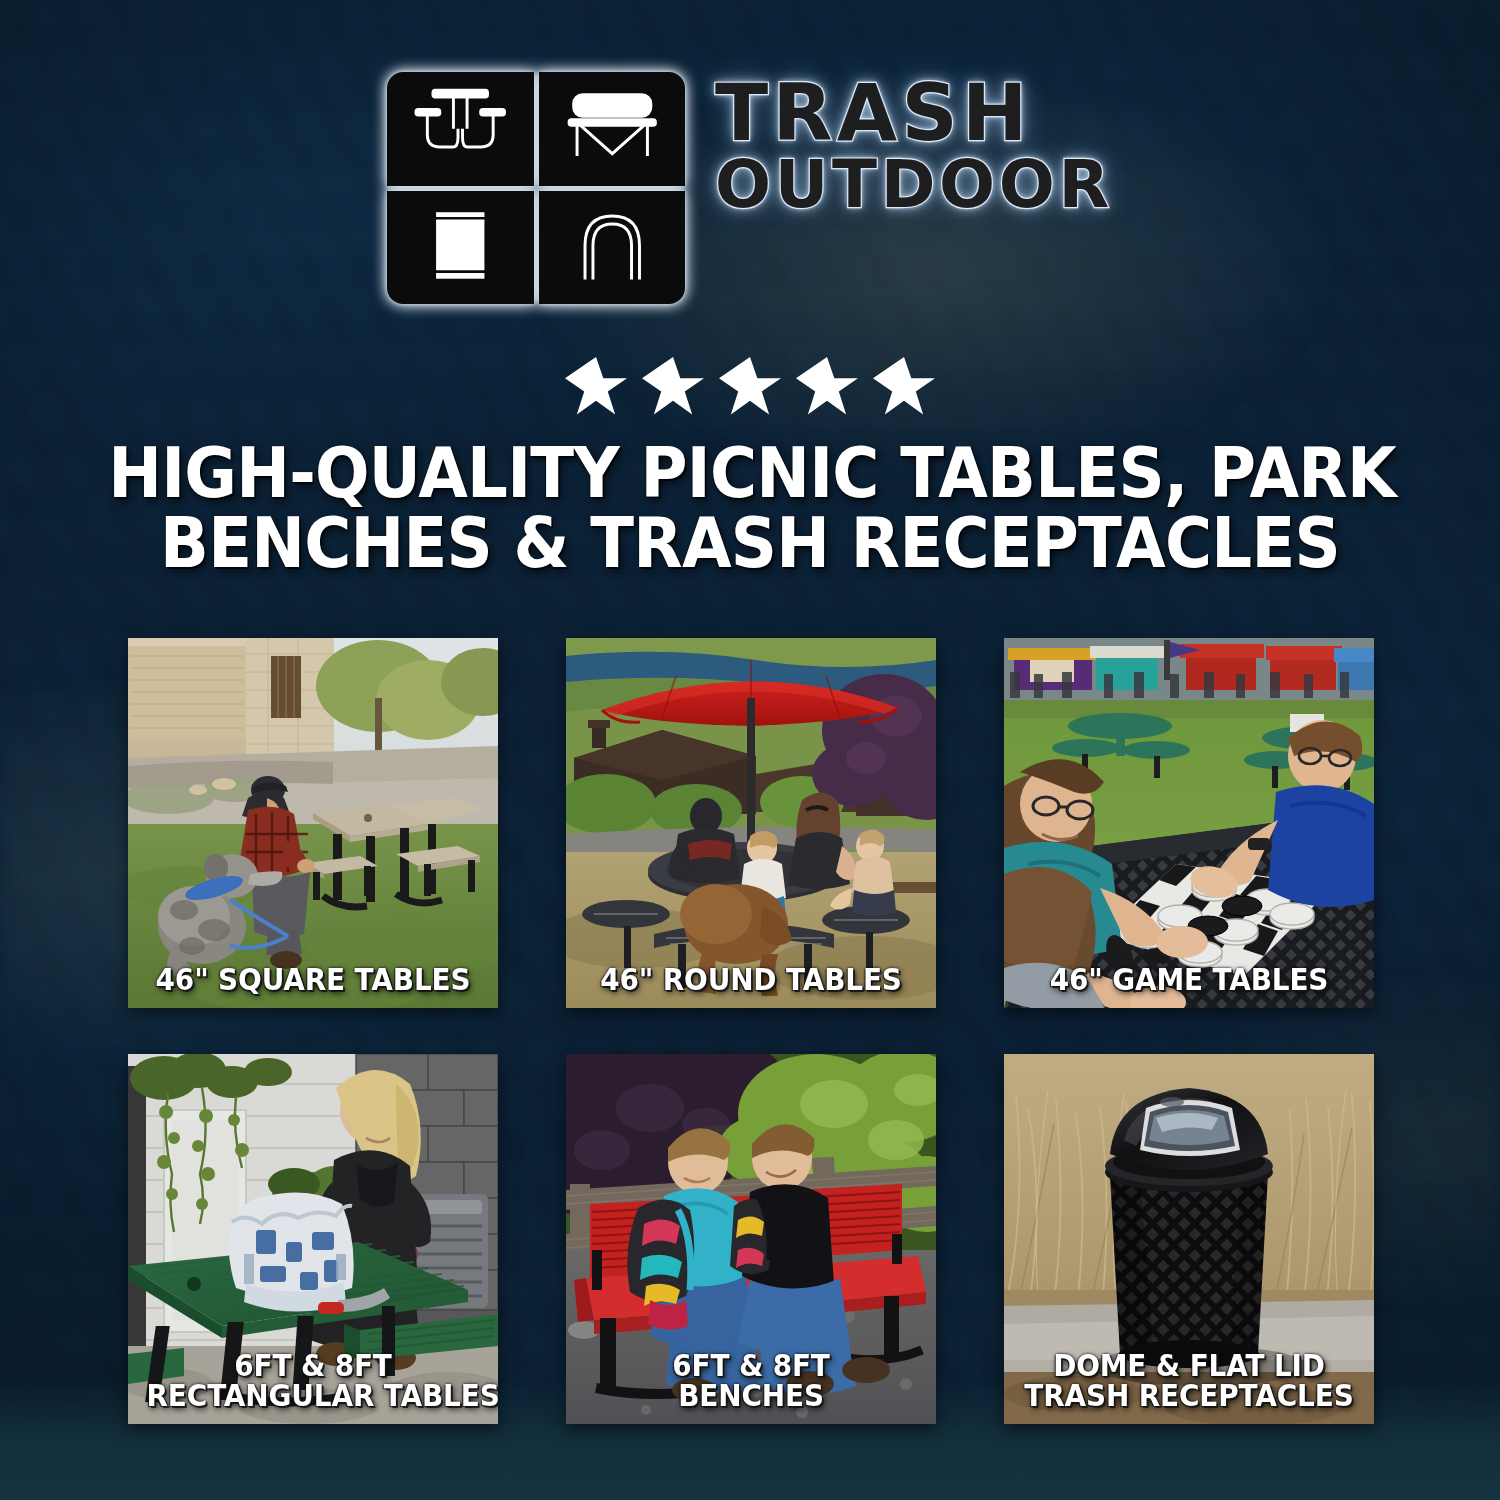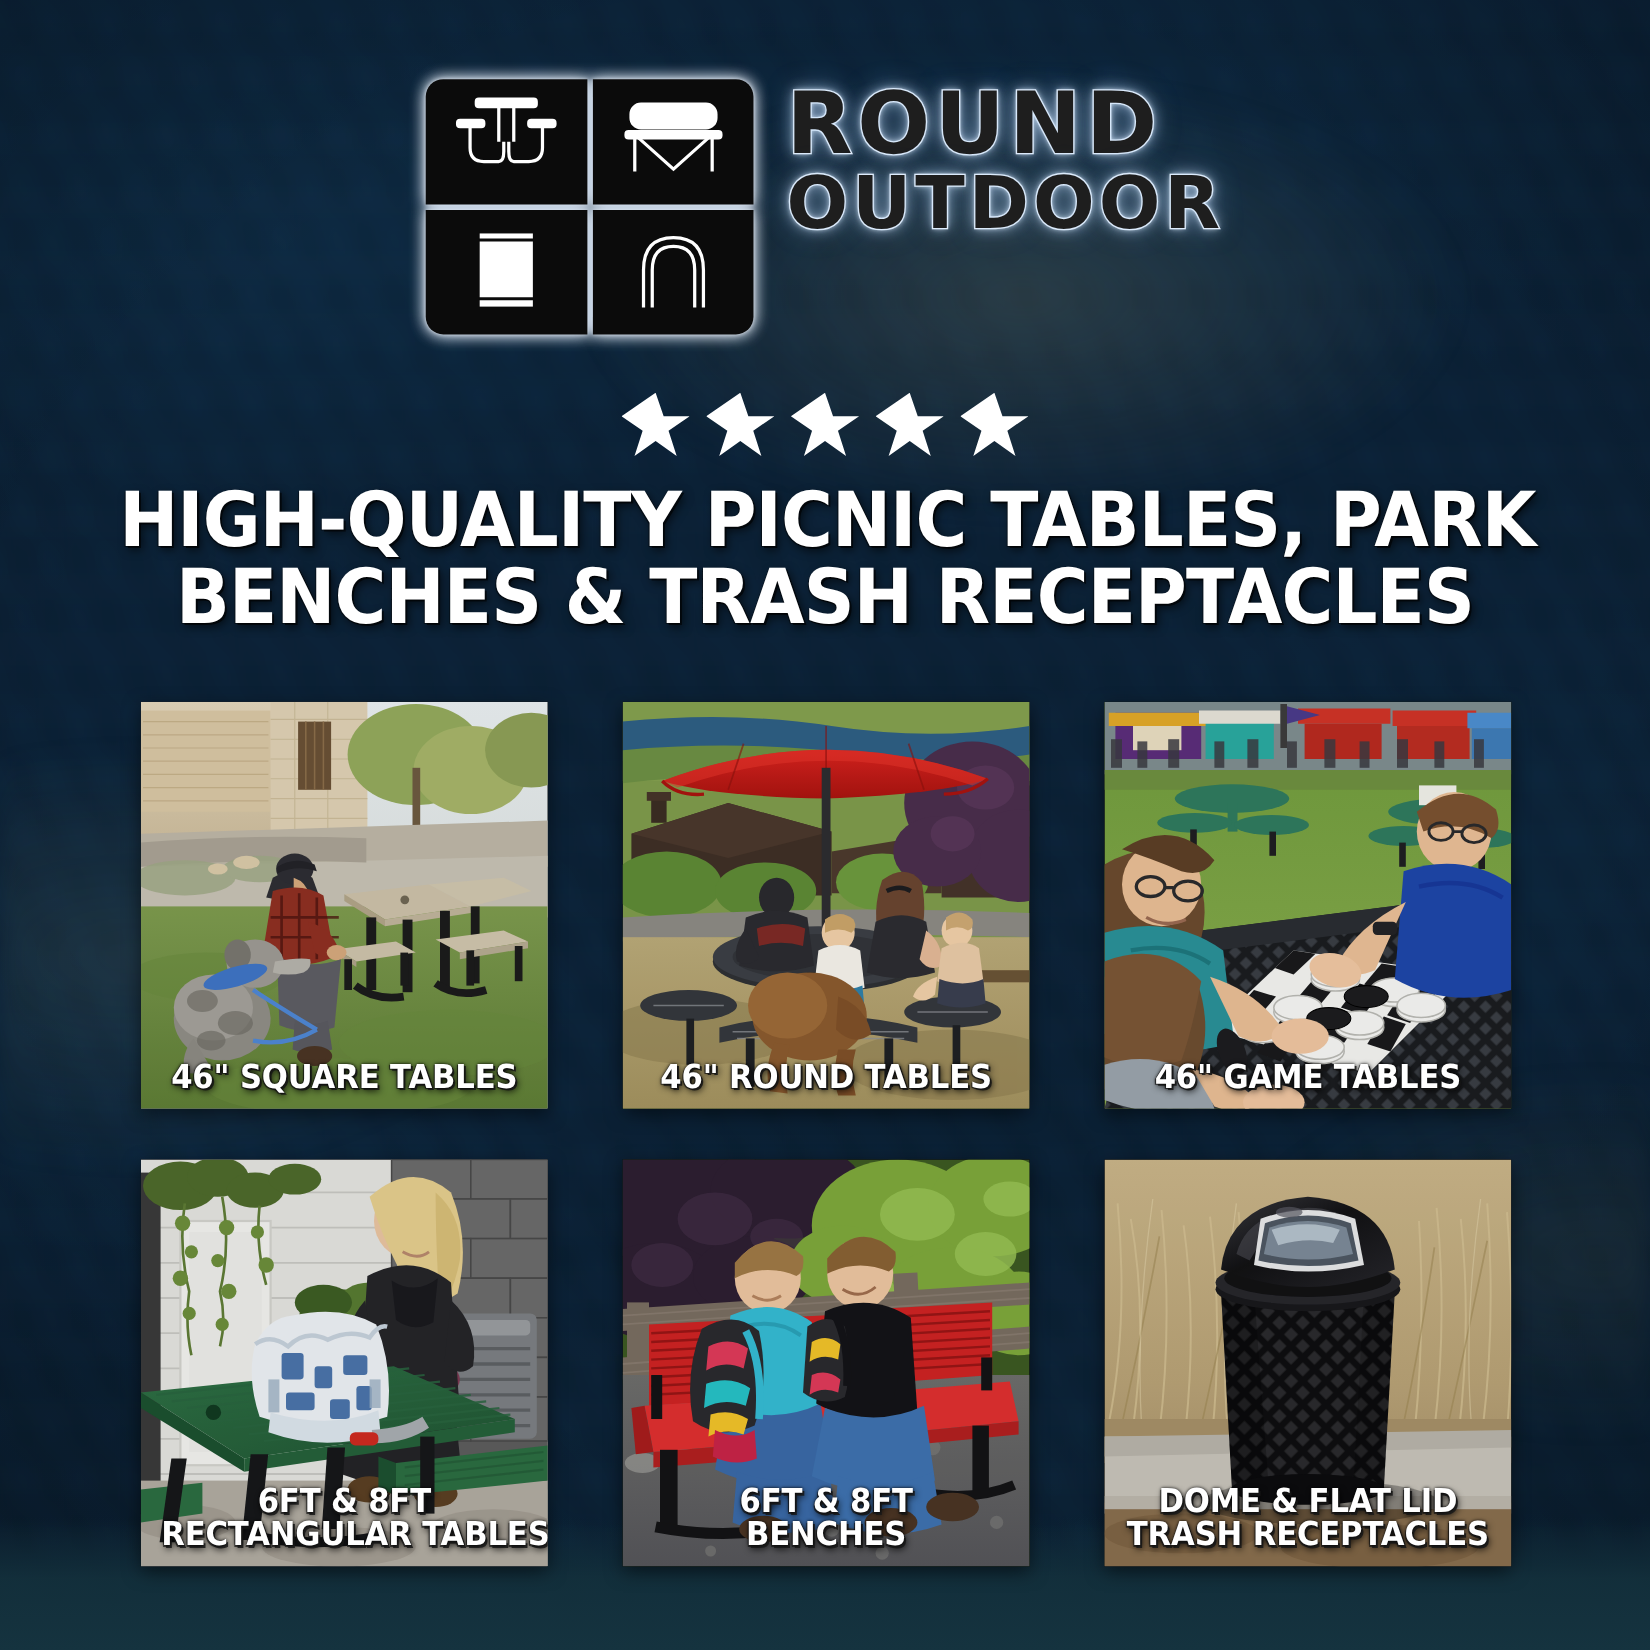--- a/index.html
+++ b/index.html
@@ -237,21 +237,21 @@
         <div class="logo-cell br">
           <svg viewBox="0 0 100 100" fill="none" stroke="#ffffff" stroke-width="2.6">
             <path d="M26 78 L26 48 Q26 22 50 22 Q74 22 74 48 L74 78"></path>
             <path d="M33 78 L33 48 Q33 29 50 29 Q67 29 67 48 L67 78"></path>
           </svg>
         </div>
 
       </div>
 
       <div class="logo-words">
-        <span class="logo-word w1">ROUND</span>
+        <span class="logo-word w1">TRASH</span>
         <span class="logo-word w2">OUTDOOR</span>
       </div>
 
     </div>
 
     <div class="stars">
       <span class="star"></span>
       <span class="star"></span>
       <span class="star"></span>
       <span class="star"></span>

